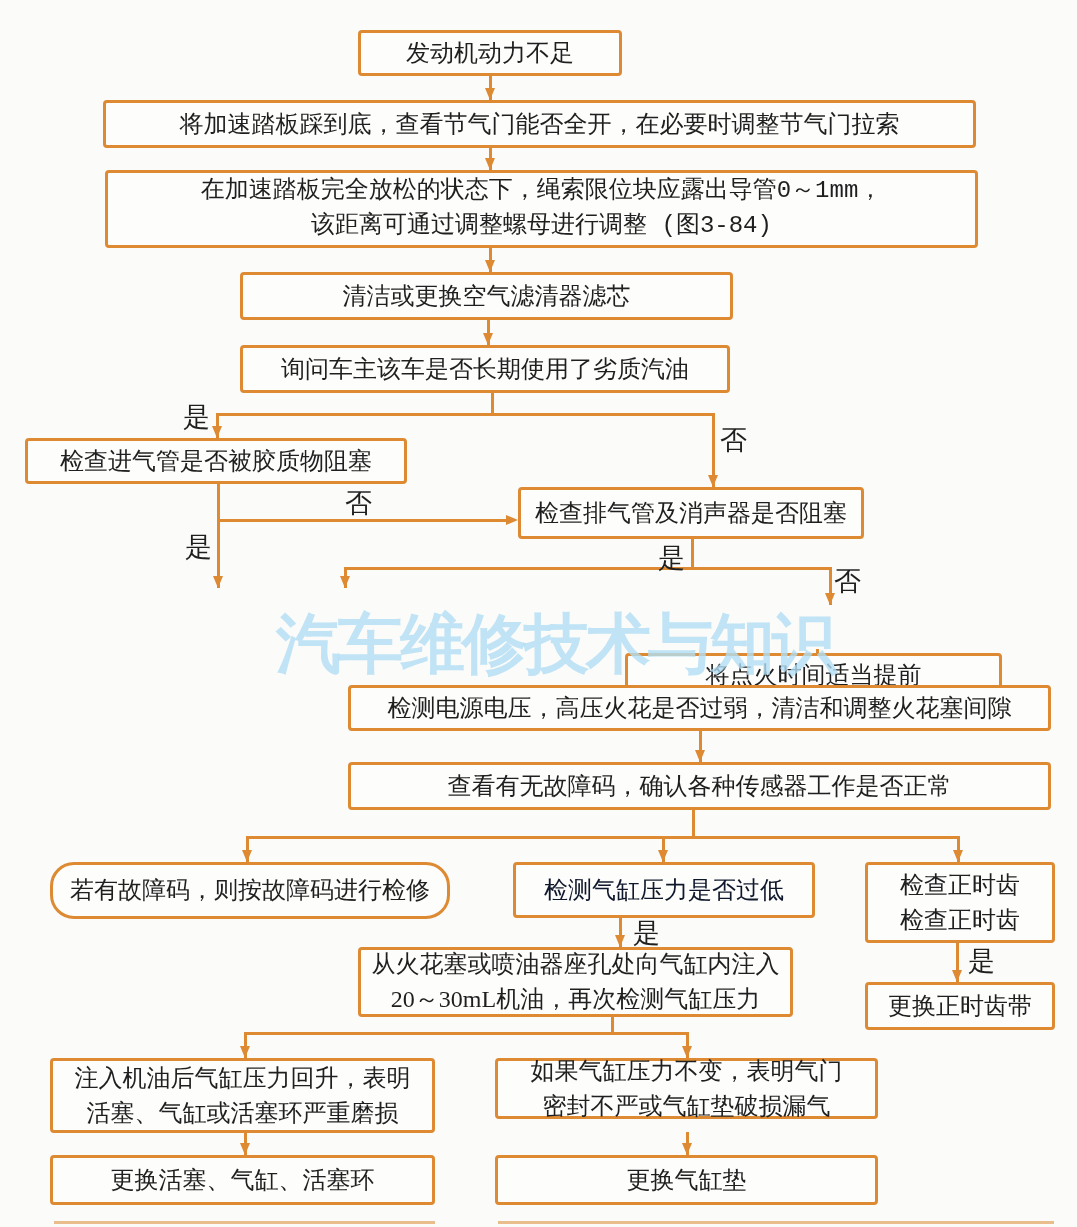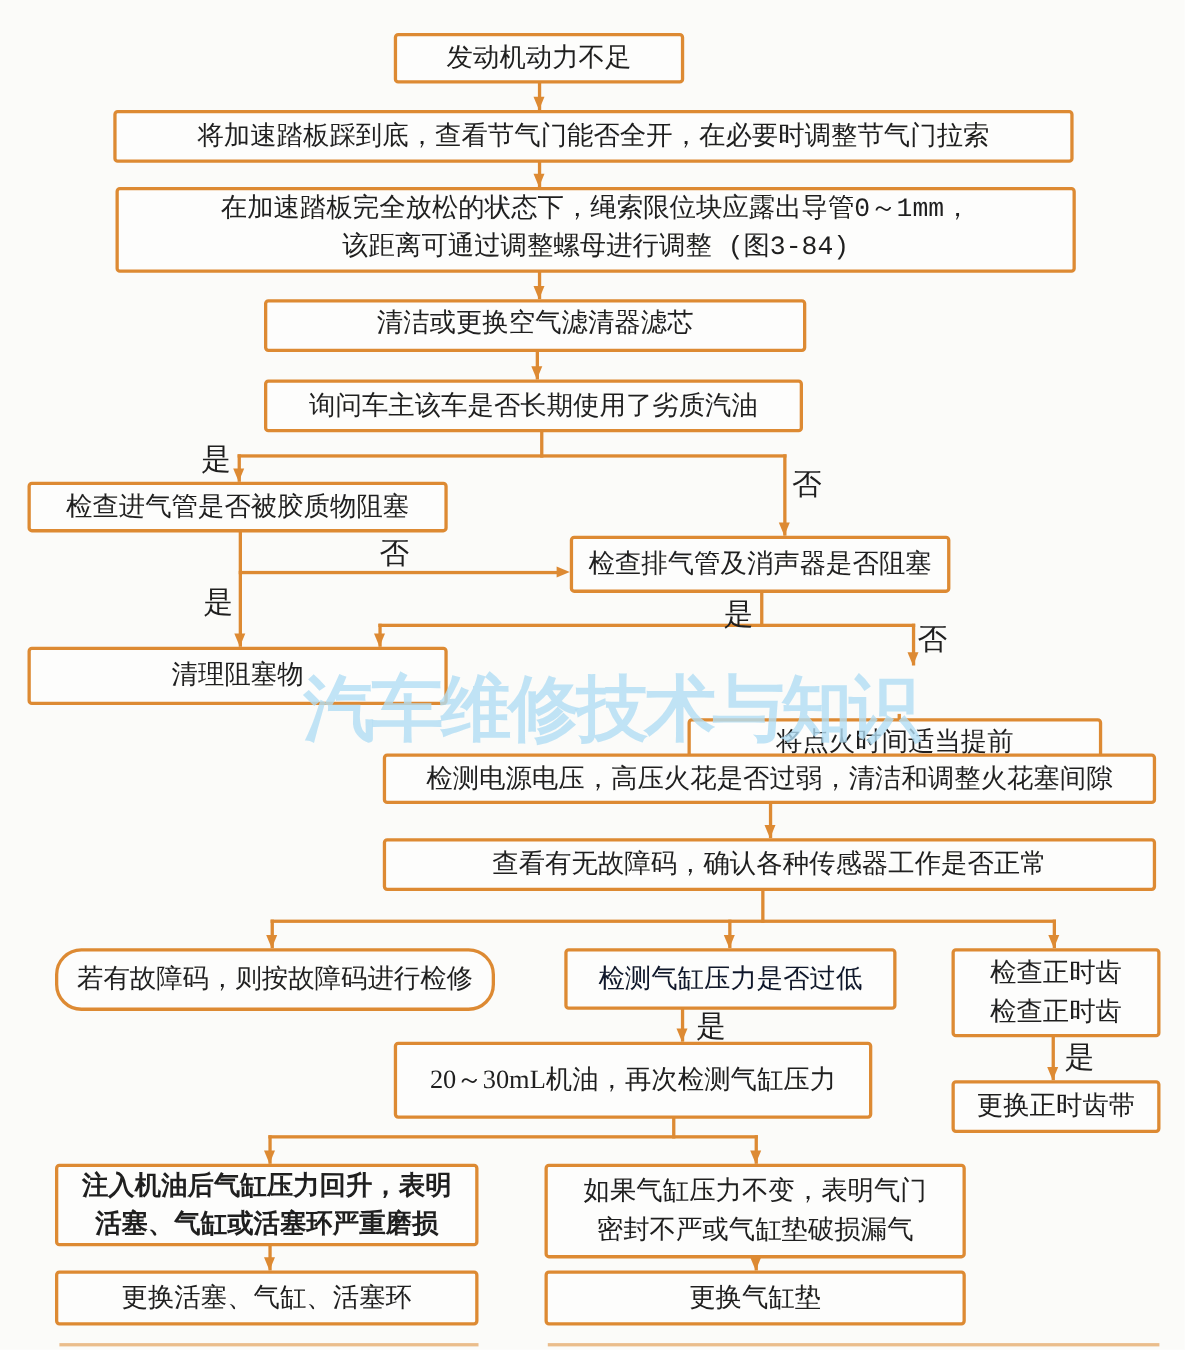--- a/index.html
+++ b/index.html
@@ -132,34 +132,31 @@
     <div class="node" style="left: 358px; top: 30px; width: 264px; height: 46px; border-color: rgb(221, 138, 51); color: rgb(31, 31, 31);">
       <span>发动机动力不足</span>
     </div>
     <div class="node" style="left: 103px; top: 100px; width: 873px; height: 48px; border-color: rgb(221, 138, 51); color: rgb(31, 31, 31);">
       <span>将加速踏板踩到底，查看节气门能否全开，在必要时调整节气门拉索</span>
     </div>
     <div class="node" style="left: 105px; top: 170px; width: 873px; height: 78px; border-color: rgb(221, 138, 51); color: rgb(31, 31, 31); font-family: Liberation Mono, monospace;">
       <span>在加速踏板完全放松的状态下，绳索限位块应露出导管0～1mm，</span>
       <span>该距离可通过调整螺母进行调整 (图3-84)</span>
     </div>
-    <div class="node" style="left: 240px; top: 272px; width: 493px; height: 48px; border-color: rgb(221, 138, 51); color: rgb(31, 31, 31); font-family: Liberation Mono, monospace;">
+    <div class="node" style="left: 240px; top: 272px; width: 493px; height: 48px; border-color: rgb(221, 138, 51); color: rgb(31, 31, 31);">
       <span>清洁或更换空气滤清器滤芯</span>
     </div>
     <div class="node" style="left: 240px; top: 345px; width: 490px; height: 48px; border-color: rgb(221, 138, 51); color: rgb(31, 31, 31);">
       <span>询问车主该车是否长期使用了劣质汽油</span>
     </div>
     <div class="node" style="left: 25px; top: 438px; width: 382px; height: 46px; border-color: rgb(221, 138, 51); color: rgb(31, 31, 31);">
       <span>检查进气管是否被胶质物阻塞</span>
     </div>
     <div class="node" style="left: 518px; top: 487px; width: 346px; height: 52px; border-color: rgb(221, 138, 51); color: rgb(31, 31, 31);">
       <span>检查排气管及消声器是否阻塞</span>
-    </div>
-    <div class="node" style="left: 25px; top: 588px; width: 382px; height: 53px; border-color: rgb(221, 138, 51); color: rgb(31, 31, 31);">
-      <span>清理阻塞物</span>
     </div>
     <div class="node" style="left: 625px; top: 605px; width: 377px; height: 45px; border-color: rgb(221, 138, 51); color: rgb(31, 31, 31); margin-top: 48px;">
       <span>将点火时间适当提前</span>
     </div>
     <div class="node" style="left: 348px; top: 685px; width: 703px; height: 46px; border-color: rgb(221, 138, 51); color: rgb(31, 31, 31);">
       <span>检测电源电压，高压火花是否过弱，清洁和调整火花塞间隙</span>
     </div>
     <div class="node" style="left: 348px; top: 762px; width: 703px; height: 48px; border-color: rgb(221, 138, 51); color: rgb(31, 31, 31);">
       <span>查看有无故障码，确认各种传感器工作是否正常</span>
     </div>
@@ -167,33 +164,34 @@
       <span>若有故障码，则按故障码进行检修</span>
     </div>
     <div class="node" style="left: 513px; top: 862px; width: 302px; height: 56px; border-color: rgb(221, 138, 51); color: #0f172a;">
       <span>检测气缸压力是否过低</span>
     </div>
     <div class="node" style="left: 865px; top: 862px; width: 190px; height: 81px; border-color: rgb(221, 138, 51); color: rgb(31, 31, 31);">
       <span>检查正时齿</span>
       <span>检查正时齿</span>
     </div>
     <div class="node" style="left: 358px; top: 947px; width: 435px; height: 70px; border-color: rgb(221, 138, 51); color: rgb(31, 31, 31);">
+      <span>从火花塞或喷油器座孔处向气缸内注入</span>
       <span>20～30mL机油，再次检测气缸压力</span>
     </div>
     <div class="node" style="left: 865px; top: 982px; width: 190px; height: 48px; border-color: rgb(221, 138, 51); color: rgb(31, 31, 31);">
       <span>更换正时齿带</span>
     </div>
-    <div class="node" style="left: 50px; top: 1058px; width: 385px; height: 75px; border-color: rgb(221, 138, 51); color: rgb(31, 31, 31); font-weight: bold;">
+    <div class="node" style="left: 50px; top: 1058px; width: 385px; height: 75px; border-color: rgb(221, 138, 51); color: rgb(31, 31, 31);">
       <span>注入机油后气缸压力回升，表明</span>
       <span>活塞、气缸或活塞环严重磨损</span>
     </div>
     <div class="node" style="left: 50px; top: 1155px; width: 385px; height: 50px; border-color: rgb(221, 138, 51); color: rgb(31, 31, 31);">
       <span>更换活塞、气缸、活塞环</span>
     </div>
-    <div class="node" style="left: 495px; top: 1058px; width: 383px; height: 86px; border-color: rgb(221, 138, 51); color: rgb(31, 31, 31);">
+    <div class="node" style="left: 495px; top: 1058px; width: 383px; height: 61px; border-color: rgb(221, 138, 51); color: rgb(31, 31, 31);">
       <span>如果气缸压力不变，表明气门</span>
       <span>密封不严或气缸垫破损漏气</span>
     </div>
     <div class="node" style="left: 495px; top: 1155px; width: 383px; height: 50px; border-color: rgb(221, 138, 51); color: rgb(31, 31, 31);">
       <span>更换气缸垫</span>
     </div>
     <div class="edge-label" style="left: 183px; top: 404px; color: rgb(31, 31, 31);">是</div>
     <div class="edge-label" style="left: 720px; top: 427px; color: rgb(31, 31, 31);">否</div>
     <div class="edge-label" style="left: 345px; top: 490px; color: rgb(31, 31, 31);">否</div>
     <div class="edge-label" style="left: 185px; top: 534px; color: rgb(31, 31, 31);">是</div>

